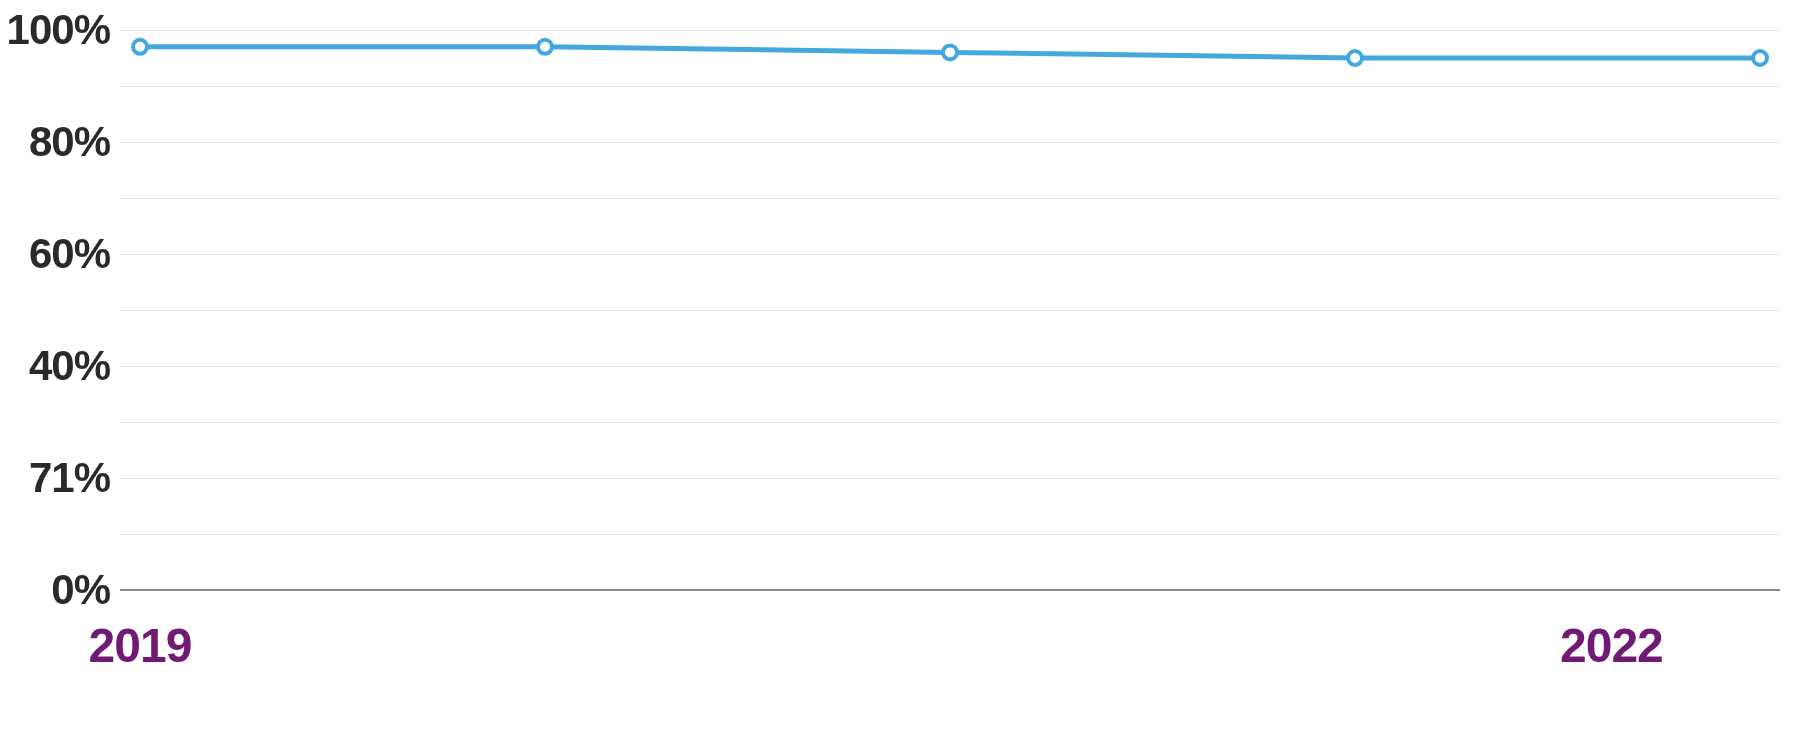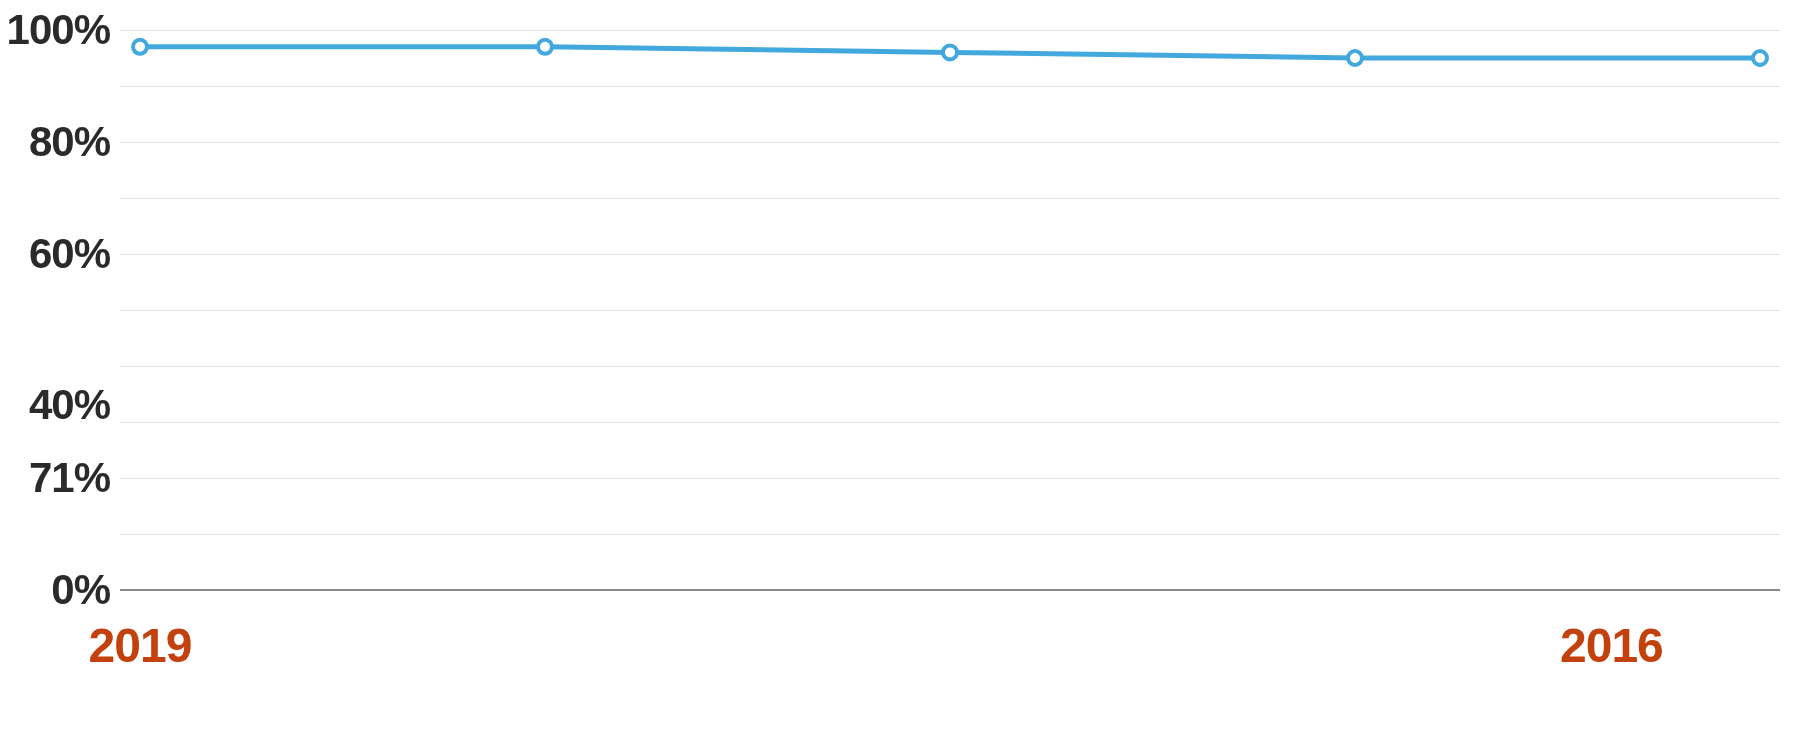--- a/index.html
+++ b/index.html
@@ -47,21 +47,21 @@
     letter-spacing: -1px;
     text-align: left;
     font-stretch: condensed;
   }
   .x-tick-label {
     position: absolute;
     top: 618px;
     transform: translateX(-50%);
     font-size: 48px;
     font-weight: 700;
-    color: #c2410c;
+    color: #701a75;
     letter-spacing: -1px;
     font-stretch: condensed;
     text-align: center;
   }
   svg.line-layer {
     position: absolute;
     left: 0;
     top: 0;
     width: 100%;
     height: 100%;
@@ -69,26 +69,26 @@
   }
 </style>
 </head>
 <body>
 
 <div class="chart-wrap">
 
   <div class="y-tick-label" style="top:30px;">100%</div>
   <div class="y-tick-label" style="top:142px;">80%</div>
   <div class="y-tick-label" style="top:254px;">60%</div>
-  <div class="y-tick-label" style="top:366px;margin-top:39px;">40%</div>
+  <div class="y-tick-label" style="top:366px;">40%</div>
   <div class="y-tick-label" style="top:478px;">71%</div>
   <div class="y-tick-label" style="top:590px;">0%</div>
 
   <div class="x-tick-label" style="left:140px;">2019</div>
-  <div class="x-tick-label" style="left:1560px; transform:none; right:auto;">2016</div>
+  <div class="x-tick-label" style="left:1560px; transform:none; right:auto;">2022</div>
 
   <div class="plot-area">
 
     <div id="gridlines">
         <div class="gridline" style="top: 504px;"></div>
         <div class="gridline" style="top: 448px;"></div>
         <div class="gridline" style="top: 392px;"></div>
         <div class="gridline" style="top: 336px;"></div>
         <div class="gridline" style="top: 280px;"></div>
         <div class="gridline" style="top: 224px;"></div>

